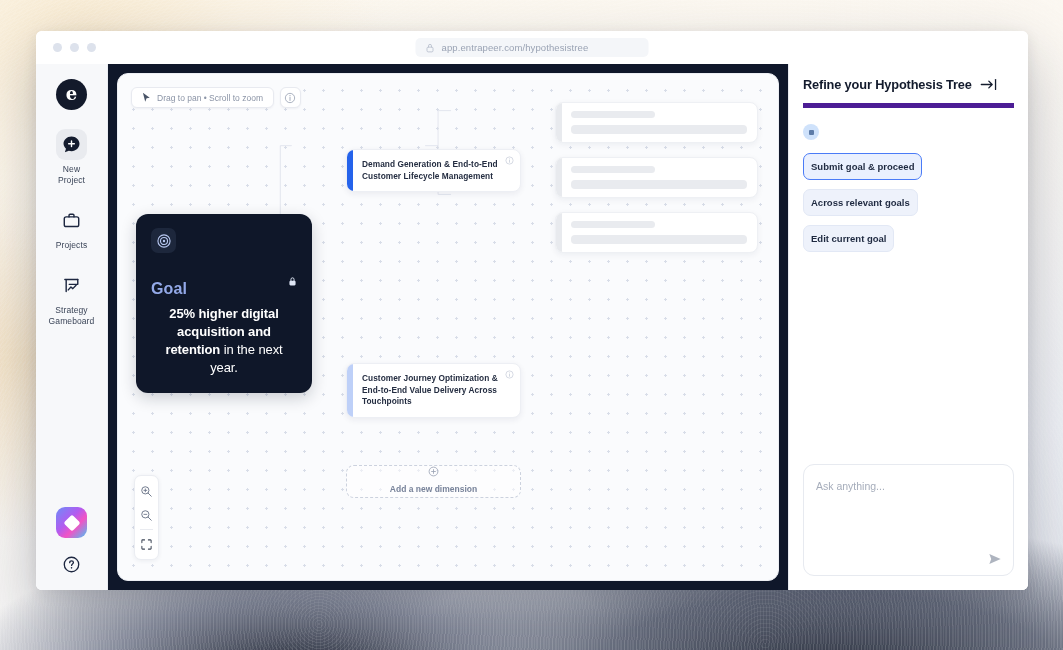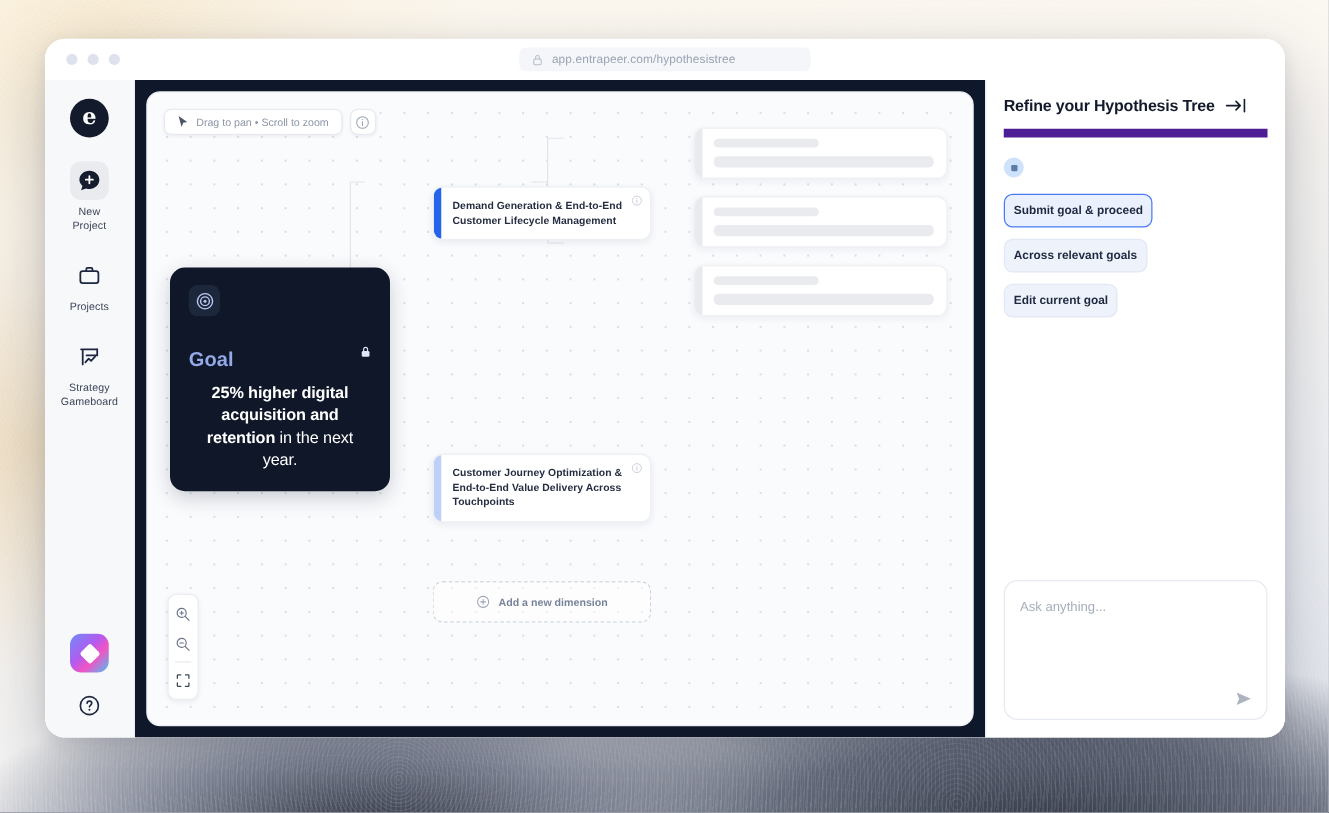--- a/index.html
+++ b/index.html
@@ -38,21 +38,21 @@
   }
 
   
   #window {
     position: absolute;
     left: 36px;
     top: 31px;
     width: 992px;
     height: 559px;
     background: #ffffff;
-    border-radius: 16px;
+    border-radius: 6px;
     box-shadow: 0 24px 60px rgba(25,30,50,.26), 0 4px 14px rgba(25,30,50,.10);
     overflow: hidden;
     display: flex;
     flex-direction: column;
   }
 
   
   #titlebar {
     height: 33px;
     flex: 0 0 33px;
@@ -321,25 +321,26 @@
   
   #add-dim {
     position: absolute;
     left: 228px; top: 391px;
     width: 175px;
     height: 33px;
     border: 1.4px dashed #ccd2de;
     border-radius: 8px;
     display: flex;
     align-items: center;
-    justify-content: center;
+    justify-content: flex-start;
     gap: 7px;
     background: rgba(255,255,255,.5);
     z-index: 3;
     cursor: pointer;
+    flex-direction: column;
   }
   #add-dim span {
     font-size: 8.5px;
     font-weight: 700;
     color: #78839a;
   }
 
   
   #zoomctl {
     position: absolute;
@@ -366,21 +367,21 @@
     display: flex;
     flex-direction: column;
     padding: 13px 14px 14px;
     background: #fff;
   }
   #panel-head {
     display: flex;
     align-items: center;
     gap: 8px;
     padding-bottom: 11px;
-    border-bottom: 7px solid #4c1d95;
+    border-bottom: 5px solid #4c1d95;
   }
   #panel-title {
     font-size: 12.8px;
     font-weight: 700;
     color: #121a2c;
     letter-spacing: -.15px;
     white-space: nowrap;
   }
   #collapse-btn { display: flex; align-items: center; cursor: pointer; }
 

